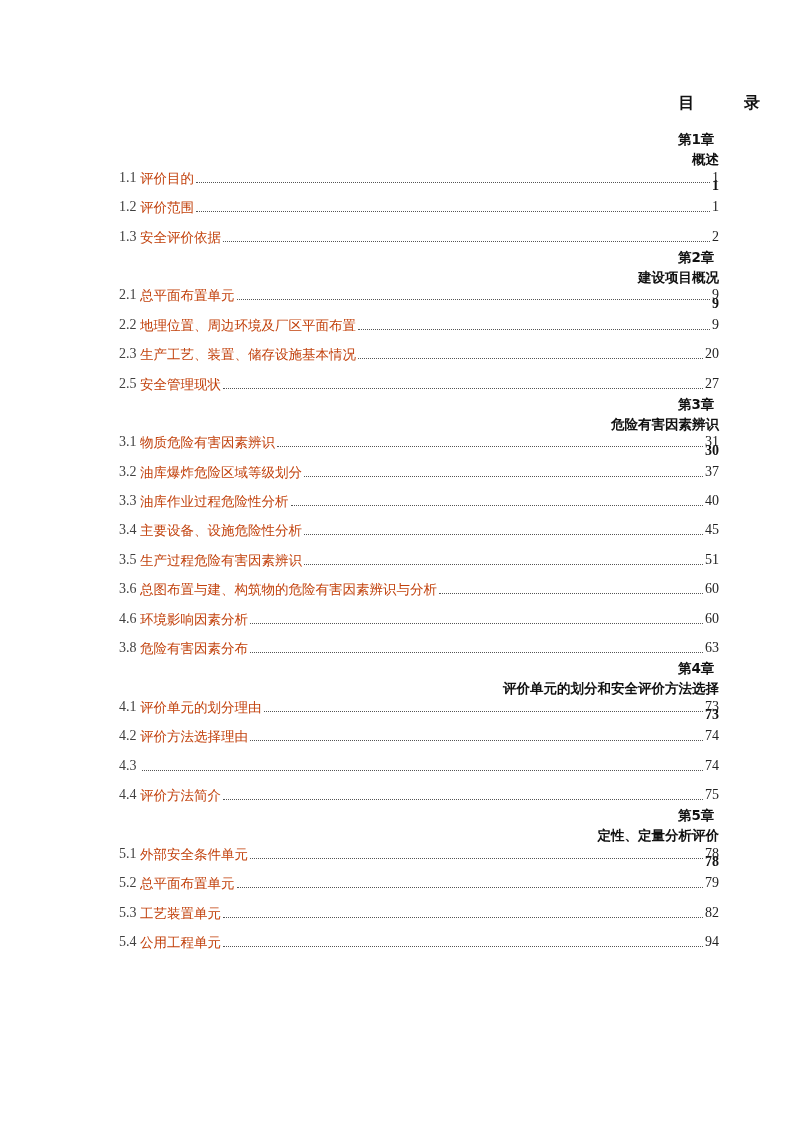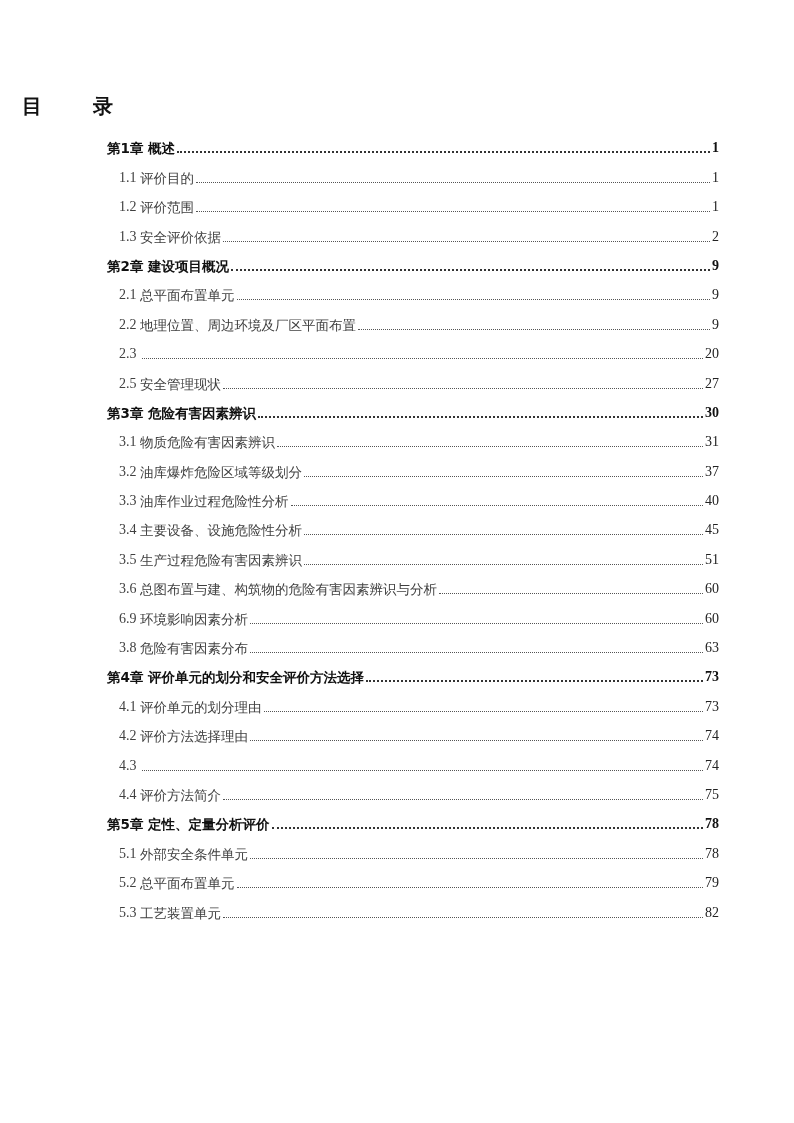--- a/index.html
+++ b/index.html
@@ -1,28 +1,28 @@
 <!DOCTYPE html>
 <html><head>
 <meta charset="utf-8">
 <style>
   html, body { margin: 0; padding: 0; background: #ffffff; }
   body { width: 794px; height: 1123px; position: relative; overflow: hidden;
          font-family: "DejaVu Serif", "Liberation Serif", serif; color: #111; }
-  .title { position: absolute; left: 0; width: 782px; top: 93px; text-align: left;
-           font-size: 20px; font-weight: bold; letter-spacing: 22px; text-indent: 22px;
+  .title { position: absolute; left: 0; width: 782px; top: 93px; text-align: right;
+           font-size: 16px; font-weight: bold; letter-spacing: 22px; text-indent: 22px;
            font-family: "DejaVu Sans", "Liberation Sans", sans-serif; }
   .toc { position: absolute; left: 107px; top: 129px; width: 612px; }
   .row { display: flex; align-items: flex-end; height: 29.4px; font-size: 14px; line-height: 20px; }
-  .row.chapter { font-weight: bold; }
+  .row.chapter { font-weight: bold; flex-direction: column; }
   .row.section { padding-left: 12px; }
   .num { white-space: pre; }
   .label { white-space: nowrap; }
   .row.chapter .num, .row.chapter .label { font-family: "DejaVu Sans", "Liberation Sans", sans-serif; font-size: 13.5px; }
-  .row.section .label { font-family: "DejaVu Sans", "Liberation Sans", sans-serif; font-weight: normal; color: #404040; font-size: 13.5px; }
+  .row.section .label { font-family: "DejaVu Sans", "Liberation Sans", sans-serif; font-weight: normal; color: #c2410c; font-size: 13.5px; }
   .row.section .num { font-family: "Liberation Serif", serif; color: #404040; }
   .leader { flex: 1; height: 1px; margin: 0 2px 5px 2px; border-bottom: 2px dotted #333; }
   .row.section .leader { border-bottom: 1px dotted #555; }
   .page { font-family: "Liberation Serif", serif; min-width: 6px; text-align: right; }
   .row.section .page { color: #222; }
 </style>
 </head>
 <body>
 
 <div class="title">目 录</div>
@@ -66,20 +66,21 @@
       <span class="page">9</span>
     </div>
   <div class="row section">
       <span class="num">2.2 </span>
       <span class="label">地理位置、周边环境及厂区平面布置</span>
       <span class="leader"></span>
       <span class="page">9</span>
     </div>
   <div class="row section">
       <span class="num">2.3 </span>
+      <span class="label">生产工艺、装置、储存设施基本情况</span>
       <span class="leader"></span>
       <span class="page">20</span>
     </div>
   <div class="row section">
       <span class="num">2.5 </span>
       <span class="label">安全管理现状</span>
       <span class="leader"></span>
       <span class="page">27</span>
     </div>
 
@@ -119,21 +120,21 @@
       <span class="leader"></span>
       <span class="page">51</span>
     </div>
   <div class="row section">
       <span class="num">3.6 </span>
       <span class="label">总图布置与建、构筑物的危险有害因素辨识与分析</span>
       <span class="leader"></span>
       <span class="page">60</span>
     </div>
   <div class="row section">
-      <span class="num">6.9 </span>
+      <span class="num">4.6 </span>
       <span class="label">环境影响因素分析</span>
       <span class="leader"></span>
       <span class="page">60</span>
     </div>
   <div class="row section">
       <span class="num">3.8 </span>
       <span class="label">危险有害因素分布</span>
       <span class="leader"></span>
       <span class="page">63</span>
     </div>
@@ -185,13 +186,19 @@
       <span class="label">总平面布置单元</span>
       <span class="leader"></span>
       <span class="page">79</span>
     </div>
   <div class="row section">
       <span class="num">5.3 </span>
       <span class="label">工艺装置单元</span>
       <span class="leader"></span>
       <span class="page">82</span>
     </div>
+  <div class="row section">
+      <span class="num">5.4 </span>
+      <span class="label">公用工程单元</span>
+      <span class="leader"></span>
+      <span class="page">94</span>
+    </div>
 </div>
 
 </body></html>

